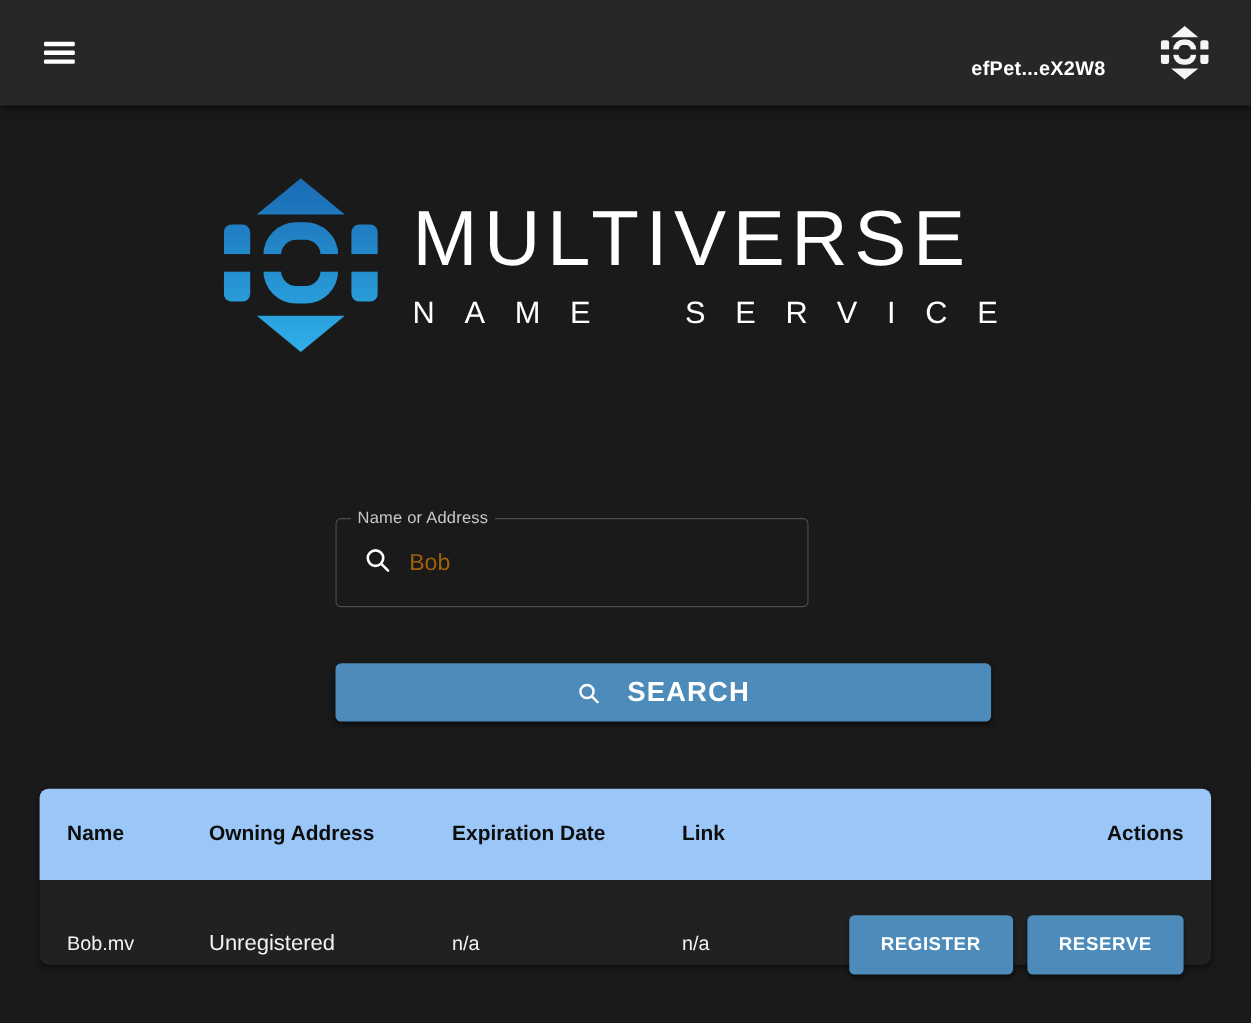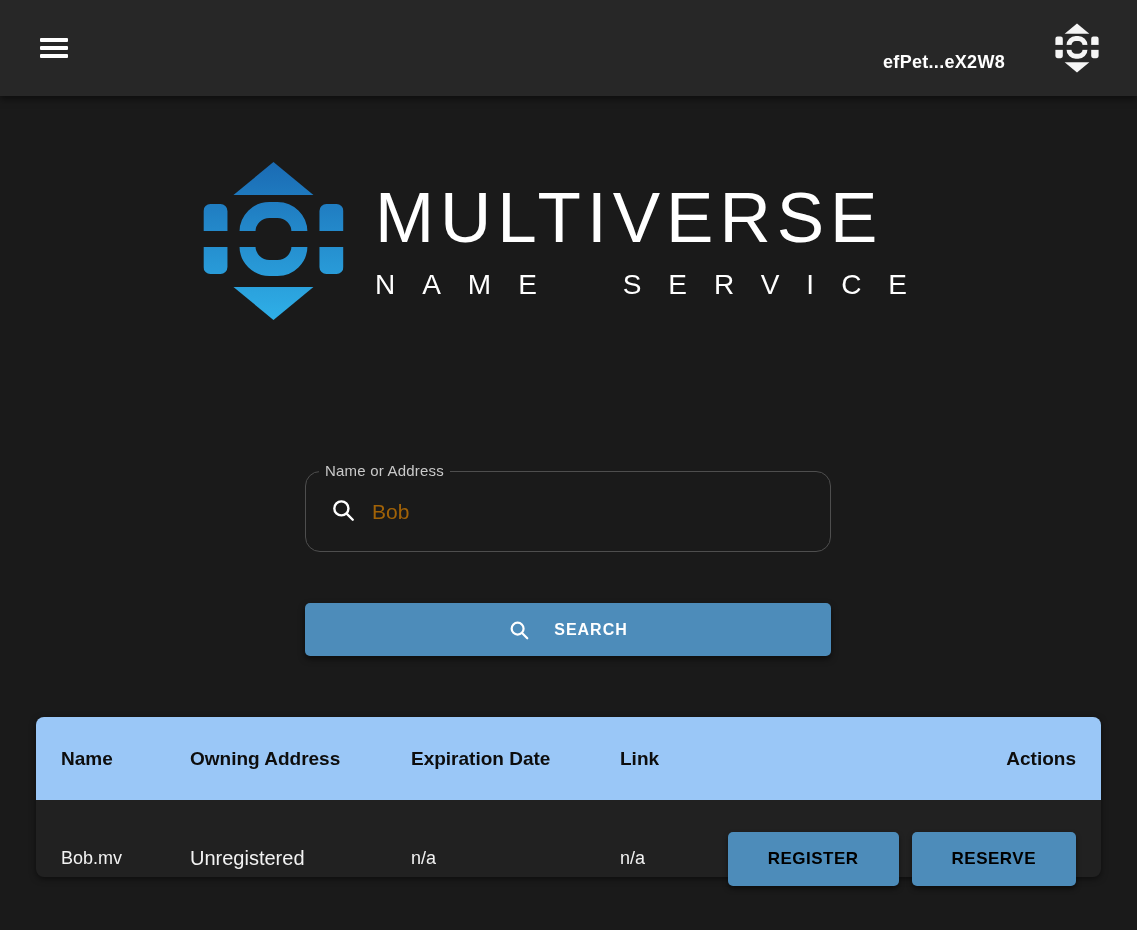--- a/index.html
+++ b/index.html
@@ -44,43 +44,43 @@
     color: #ffffff; font-size: 71px; font-weight: 500;
     letter-spacing: 6px; line-height: 1; white-space: nowrap;
   }
   .brand-subtitle {
     color: #ffffff; font-size: 28px; font-weight: 400;
     letter-spacing: 27px; word-spacing: 24px; margin-top: 16px; white-space: nowrap;
   }
 
   
   .search-field {
-    position: absolute; left: 305px; top: 471px; width: 526px; height: 81px;
-    border: 1px solid #4e4e4e; border-radius: 15px;
+    position: absolute; left: 305px; top: 471px; width: 430px; height: 81px;
+    border: 1px solid #4e4e4e; border-radius: 5px;
     display: flex; align-items: center;
   }
   .search-field-label {
     position: absolute; top: -10px; left: 13px;
     background: #1a1a1a; padding: 0 6px;
     color: #c9c9c9; font-size: 15px; letter-spacing: 0.2px;
   }
   .search-field .mag { margin-left: 24px; flex: 0 0 auto; }
   .search-input {
     flex: 1; background: transparent; border: none; outline: none;
     color: #a16207; font-size: 21px; font-family: "Liberation Sans", sans-serif;
     margin-left: 16px; margin-right: 12px; height: 100%;
   }
 
   
   .search-btn {
-    position: absolute; left: 305px; top: 603px; width: 526px; height: 53px;
+    position: absolute; left: 305px; top: 603px; width: 596px; height: 53px;
     background: #4d8cba; border: none; border-radius: 5px; cursor: pointer;
     box-shadow: 0 3px 6px rgba(0,0,0,0.55);
     display: flex; align-items: center; justify-content: center; gap: 24px;
-    color: #ffffff; font-size: 16px; font-weight: 700; letter-spacing: 1px;
+    color: #ffffff; font-size: 25px; font-weight: 700; letter-spacing: 1px;
     font-family: "Liberation Sans", sans-serif;
   }
 
   
   .card {
     position: absolute; left: 36px; top: 717px; width: 1065px; height: 160px;
     background: #212121; border-radius: 8px;
     box-shadow: 0 2px 6px rgba(0,0,0,0.5);
   }
   .thead, .trow {
@@ -93,23 +93,23 @@
     height: 83px; background: #9ac7f7; border-radius: 8px 8px 0 0;
     color: #0d0d0d; font-size: 19px; font-weight: 700;
   }
   .thead .th-actions { justify-self: end; }
   .trow { height: 117px; color: #f2f2f2; }
   .td-name { font-size: 18px; }
   .td-owner { font-size: 20px; }
   .td-exp, .td-link { font-size: 18px; }
   .td-actions { justify-self: end; display: flex; gap: 13px; }
   .action-btn {
-    height: 54px; padding: 0 40px;
+    height: 54px; padding: 0 29px;
     background: #4d8cba; border: none; border-radius: 5px; cursor: pointer;
-    color: #000000; font-size: 17px; font-weight: 700; letter-spacing: 0.5px;
+    color: #ffffff; font-size: 17px; font-weight: 700; letter-spacing: 0.5px;
     box-shadow: 0 3px 5px rgba(0,0,0,0.5);
     font-family: "Liberation Sans", sans-serif;
   }
 </style>
 </head>
 <body>
 
 <header class="appbar">
   <button class="menu-btn" aria-label="menu">
     <span></span>

